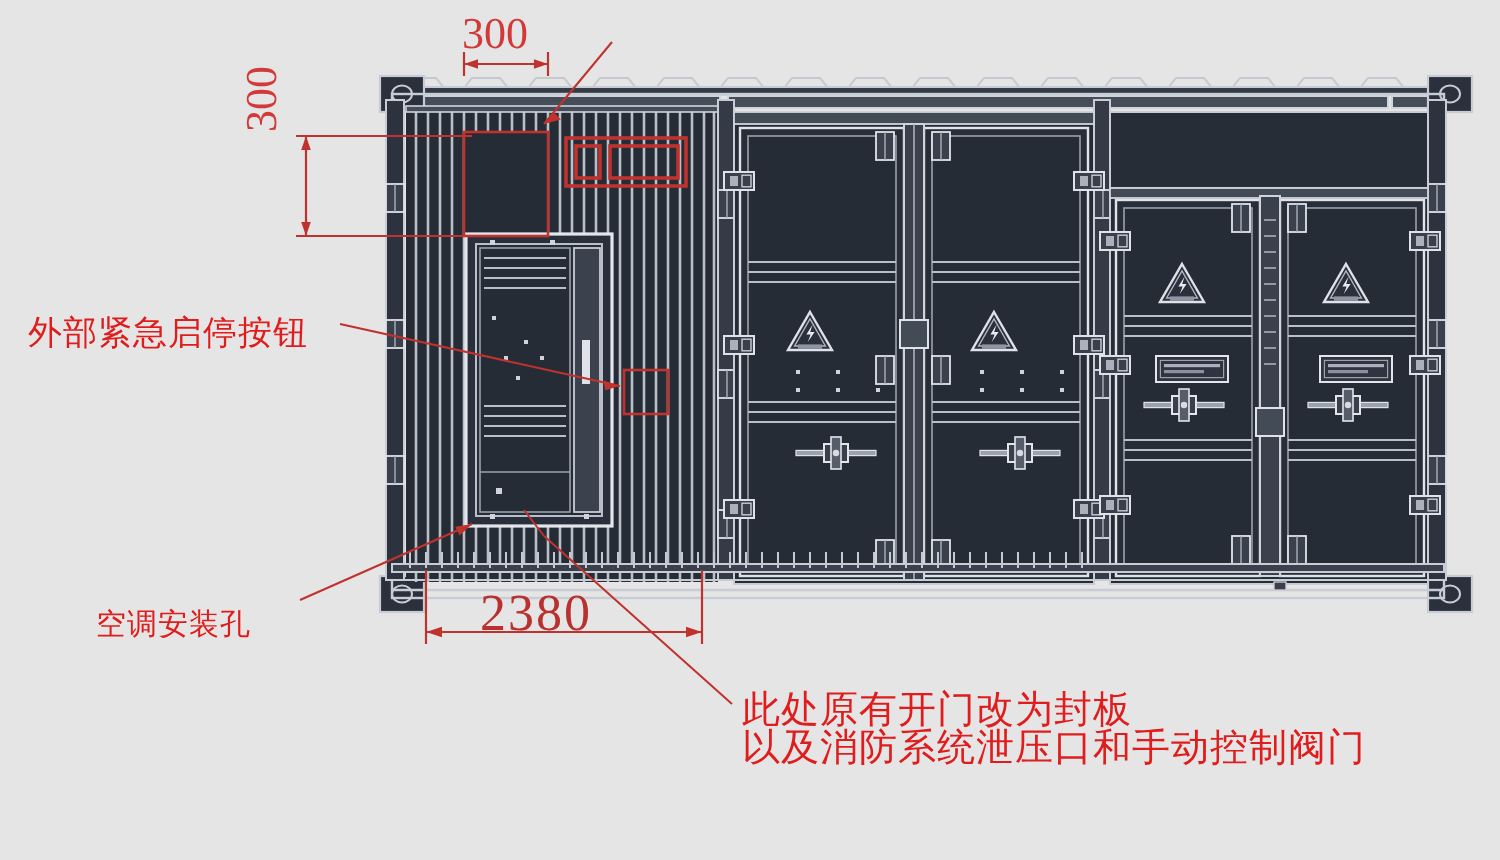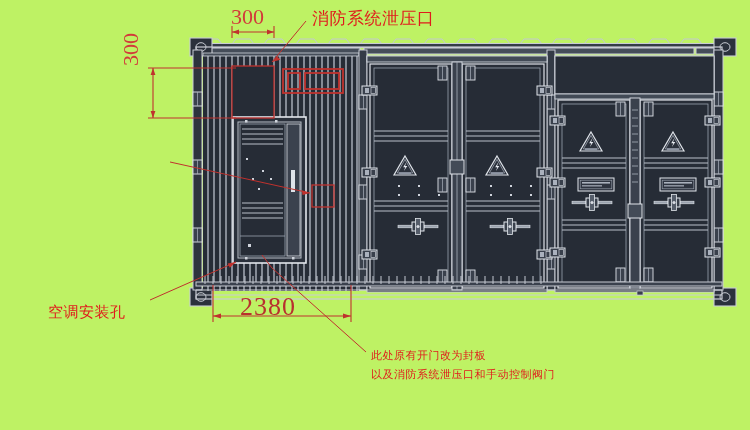--- a/index.html
+++ b/index.html
@@ -1,18 +1,18 @@
 <!DOCTYPE html>
 <html><head>
 <meta charset="utf-8">
 <style>
   html,body{margin:0;padding:0;background:#21262f;}
   #stage{
     position:relative;width:750px;height:430px;overflow:hidden;
-    background:#bef264;
+    background:#e5e5e5;
     font-family:"Liberation Sans", sans-serif;
   }
   #cad{position:absolute;left:0;top:0;width:750px;height:430px;}
 
   
   .anno{
     position:absolute;color:#e01c1c;white-space:nowrap;
     font-family:"Liberation Sans", sans-serif;
     letter-spacing:.5px;pointer-events:none;
   }
@@ -20,21 +20,21 @@
     position:absolute;color:#d23a3a;white-space:nowrap;
     font-family:"Liberation Serif", serif;
   }
   #dim300top{left:231px;top:4px;font-size:22px;letter-spacing:0px;}
   #dim300left{left:118px;top:66px;font-size:22px;transform:rotate(-90deg);transform-origin:left top;}
   #dim1630{left:240px;top:292px;font-size:26px;letter-spacing:1px;color:#b8312e;}
 
   #lblFire{left:312px;top:7px;font-size:17px;}
   #lblEstop{left:14px;top:155px;font-size:17px;}
   #lblAC{left:48px;top:303px;font-size:15px;}
-  #noteBlock{left:371px;top:346px;font-size:11px;line-height:19px;}
+  #noteBlock{left:371px;top:346px;font-size:19px;line-height:19px;}
   #noteBlock div{white-space:nowrap;}
 </style>
 </head>
 <body>
 
 <div id="stage">
 
   <svg id="cad" viewBox="0 0 750 430">
     <defs>
       <g id="cornerCast">
@@ -462,22 +462,22 @@
       </g>
     </g>
   </svg>
 
   <div class="dim" id="dim300top">300</div>
 
   <div class="dim" id="dim300left">300</div>
 
   <div class="dim" id="dim1630">2380</div>
 
-  <div class="anno" id="lblFire">消防系统泄压口</div>
-
+
+  <div class="anno" id="lblEstop">外部紧急启停按钮</div>
 
   <div class="anno" id="lblAC">空调安装孔</div>
 
   <div class="anno" id="noteBlock">
     <div>此处原有开门改为封板</div>
     <div>以及消防系统泄压口和手动控制阀门</div>
   </div>
 
 </div>
 

